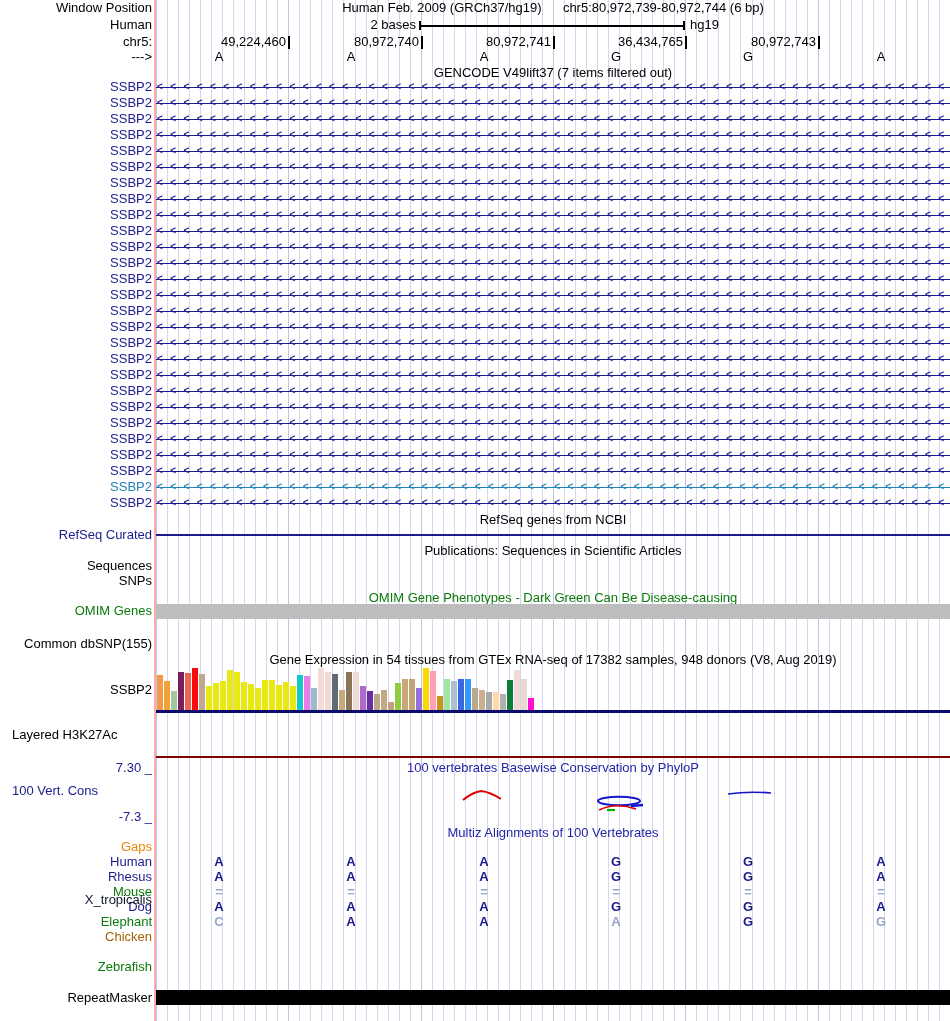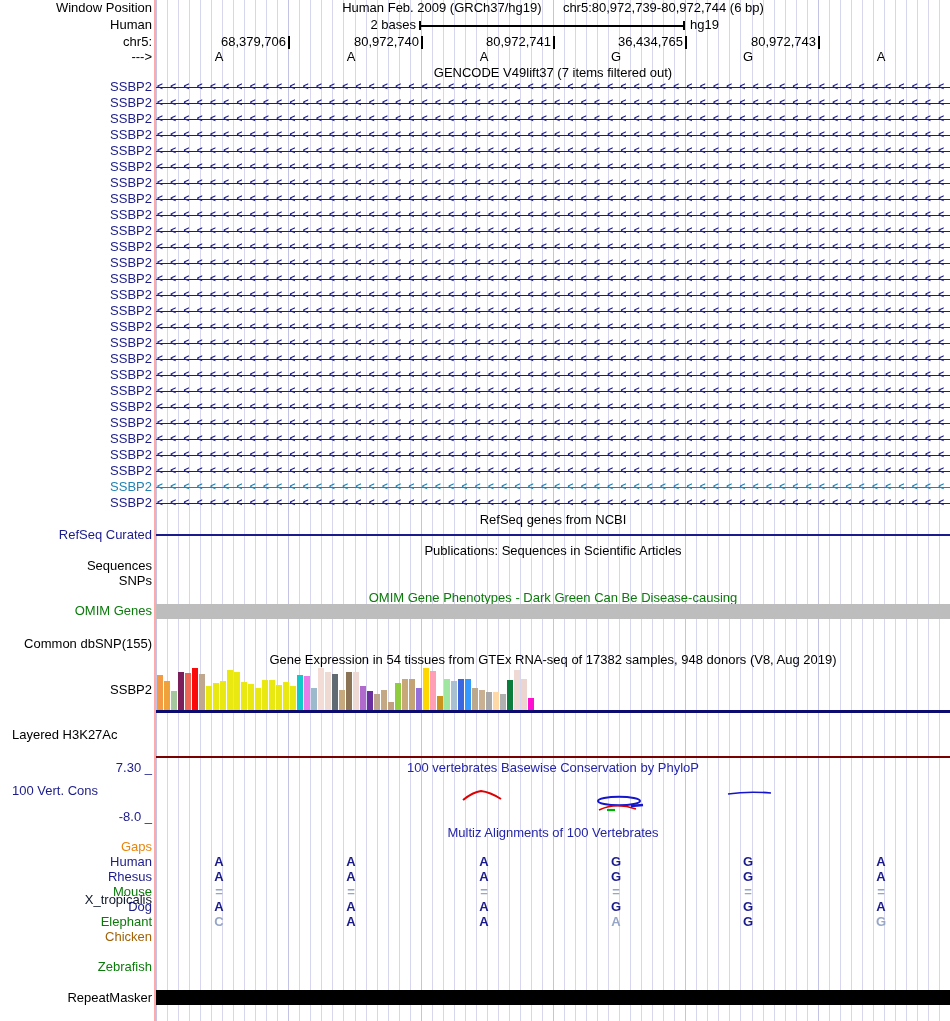--- a/index.html
+++ b/index.html
@@ -46,21 +46,21 @@
   <div class="t lab" style="top:17px">Human</div>
   <div class="t" style="top:17px;right:534px;text-align:right">2 bases</div>
   <div style="position:absolute;left:420px;top:25px;width:264px;height:1.5px;background:#000"></div>
   <div style="position:absolute;left:419px;top:21px;width:1.5px;height:9px;background:#000"></div>
   <div style="position:absolute;left:683px;top:21px;width:1.5px;height:9px;background:#000"></div>
   <div class="t" style="top:17px;left:690px">hg19</div>
 
   <div class="t lab" style="top:34px">chr5:</div>
   <div id="ruler">
       <div class="tick" style="left:288px"></div>
-      <div class="rnum" style="left:176px">68,379,706</div>
+      <div class="rnum" style="left:176px">49,224,460</div>
       <div class="tick" style="left:421px"></div>
       <div class="rnum" style="left:309px">80,972,740</div>
       <div class="tick" style="left:553px"></div>
       <div class="rnum" style="left:441px">80,972,741</div>
       <div class="tick" style="left:685px"></div>
       <div class="rnum" style="left:573px">36,434,765</div>
       <div class="tick" style="left:818px"></div>
       <div class="rnum" style="left:706px">80,972,743</div>
     </div>
 
@@ -286,21 +286,21 @@
       <div class="b" style="height:12px;background:#FF10D0"></div>
     </div>
   <div class="hline" style="top:710px;height:3px;background:var(--gtexbase)"></div>
 
   <div class="t lab-left" style="top:727px">Layered H3K27Ac</div>
   <div class="hline" style="top:756px;height:1.5px;background:var(--h3kline)"></div>
 
   <div class="t lab navy" style="top:760px">7.30 _</div>
   <div class="t title tblue" style="top:760px">100 vertebrates Basewise Conservation by PhyloP</div>
   <div class="t lab-left navy" style="top:783px">100 Vert. Cons</div>
-  <div class="t lab navy" style="top:809px">-8.0 _</div>
+  <div class="t lab navy" style="top:809px">-7.3 _</div>
   <svg class="overlay" width="950" height="1021">
     <path d="M463,800 Q473,792 481,791 Q490,792 501,799" fill="none" stroke-width="2" stroke="#DD0000"></path>
     <ellipse cx="619" cy="801" rx="21" ry="4.2" fill="none" stroke-width="2" stroke="#1515CC"></ellipse>
     <path d="M631,806 L643,805" fill="none" stroke-width="2.5" stroke="#1515CC"></path>
     <path d="M599,810 Q616,802 636,809" fill="none" stroke-width="1.6" stroke="#DD0000"></path>
     <path d="M607,810 L615,810" fill="none" stroke-width="2.2" stroke="#00B000"></path>
     <path d="M728,794 Q748,791 771,793" fill="none" stroke-width="1.6" stroke="#1515CC"></path>
   </svg>
 
   <div class="t title tblue" style="top:825px">Multiz Alignments of 100 Vertebrates</div>

